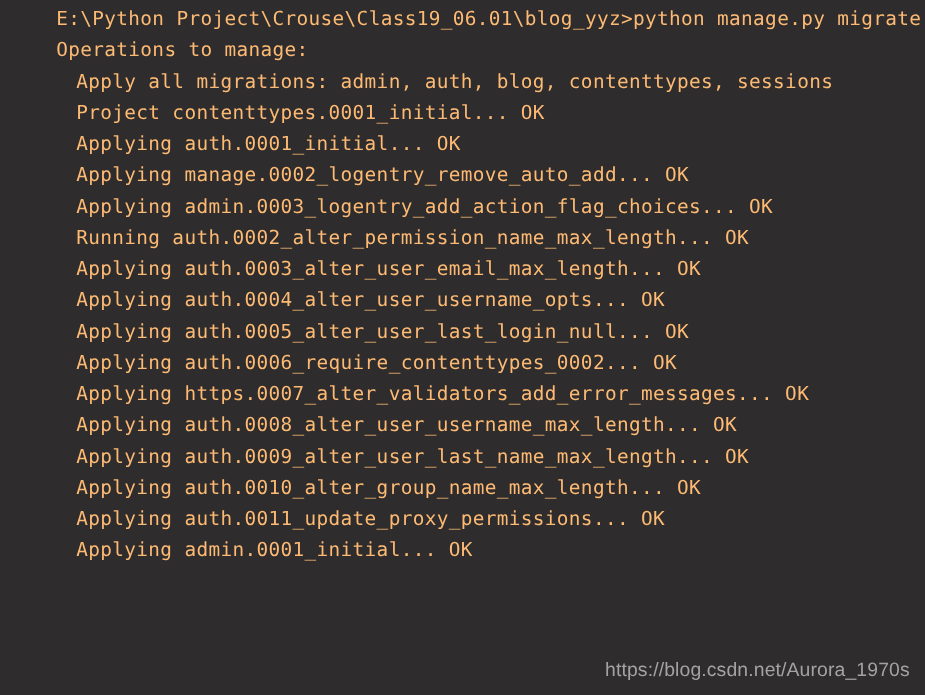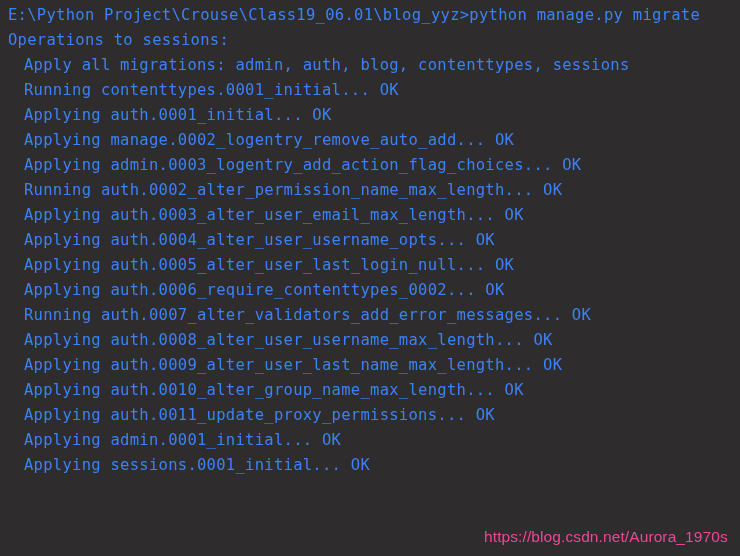--- a/index.html
+++ b/index.html
@@ -31,62 +31,62 @@
     width: 740px;
     padding-top: 3px;
     box-sizing: border-box;
   }
 
   .console-line {
     font-family: "DejaVu Sans Mono", "Liberation Mono", monospace;
     font-size: 15.5px;
     line-height: 25px;
     height: 25px;
-    color: #3b82f6;
+    color: #fdba74;
     white-space: pre;
     padding-left: 8px;
     letter-spacing: 0.28px;
     box-sizing: border-box;
+    margin-left: 37px;
   }
 
   .console-line.indent {
     padding-left: 24px;
   }
 
   #watermark {
     position: absolute;
     left: 484px;
     top: 527px;
     font-family: "Liberation Sans", "DejaVu Sans", sans-serif;
     font-size: 15.5px;
     line-height: 20px;
-    color: #ec4899;
+    color: #a3a3a3;
     white-space: pre;
     letter-spacing: 0.1px;
   }
 </style>
 </head>
 <body>
 
 <div id="terminal">
   <div id="console-output">
       <div class="console-line">E:\Python Project\Crouse\Class19_06.01\blog_yyz&gt;python manage.py migrate</div>
-      <div class="console-line">Operations to sessions:</div>
+      <div class="console-line">Operations to manage:</div>
       <div class="console-line indent">Apply all migrations: admin, auth, blog, contenttypes, sessions</div>
-      <div class="console-line indent">Running contenttypes.0001_initial... OK</div>
+      <div class="console-line indent">Project contenttypes.0001_initial... OK</div>
       <div class="console-line indent">Applying auth.0001_initial... OK</div>
       <div class="console-line indent">Applying manage.0002_logentry_remove_auto_add... OK</div>
       <div class="console-line indent">Applying admin.0003_logentry_add_action_flag_choices... OK</div>
       <div class="console-line indent">Running auth.0002_alter_permission_name_max_length... OK</div>
       <div class="console-line indent">Applying auth.0003_alter_user_email_max_length... OK</div>
       <div class="console-line indent">Applying auth.0004_alter_user_username_opts... OK</div>
       <div class="console-line indent">Applying auth.0005_alter_user_last_login_null... OK</div>
       <div class="console-line indent">Applying auth.0006_require_contenttypes_0002... OK</div>
-      <div class="console-line indent">Running auth.0007_alter_validators_add_error_messages... OK</div>
+      <div class="console-line indent">Applying https.0007_alter_validators_add_error_messages... OK</div>
       <div class="console-line indent">Applying auth.0008_alter_user_username_max_length... OK</div>
       <div class="console-line indent">Applying auth.0009_alter_user_last_name_max_length... OK</div>
       <div class="console-line indent">Applying auth.0010_alter_group_name_max_length... OK</div>
       <div class="console-line indent">Applying auth.0011_update_proxy_permissions... OK</div>
       <div class="console-line indent">Applying admin.0001_initial... OK</div>
-      <div class="console-line indent">Applying sessions.0001_initial... OK</div>
     </div>
   <div id="watermark">https://blog.csdn.net/Aurora_1970s</div>
 </div>
 
 </body></html>

